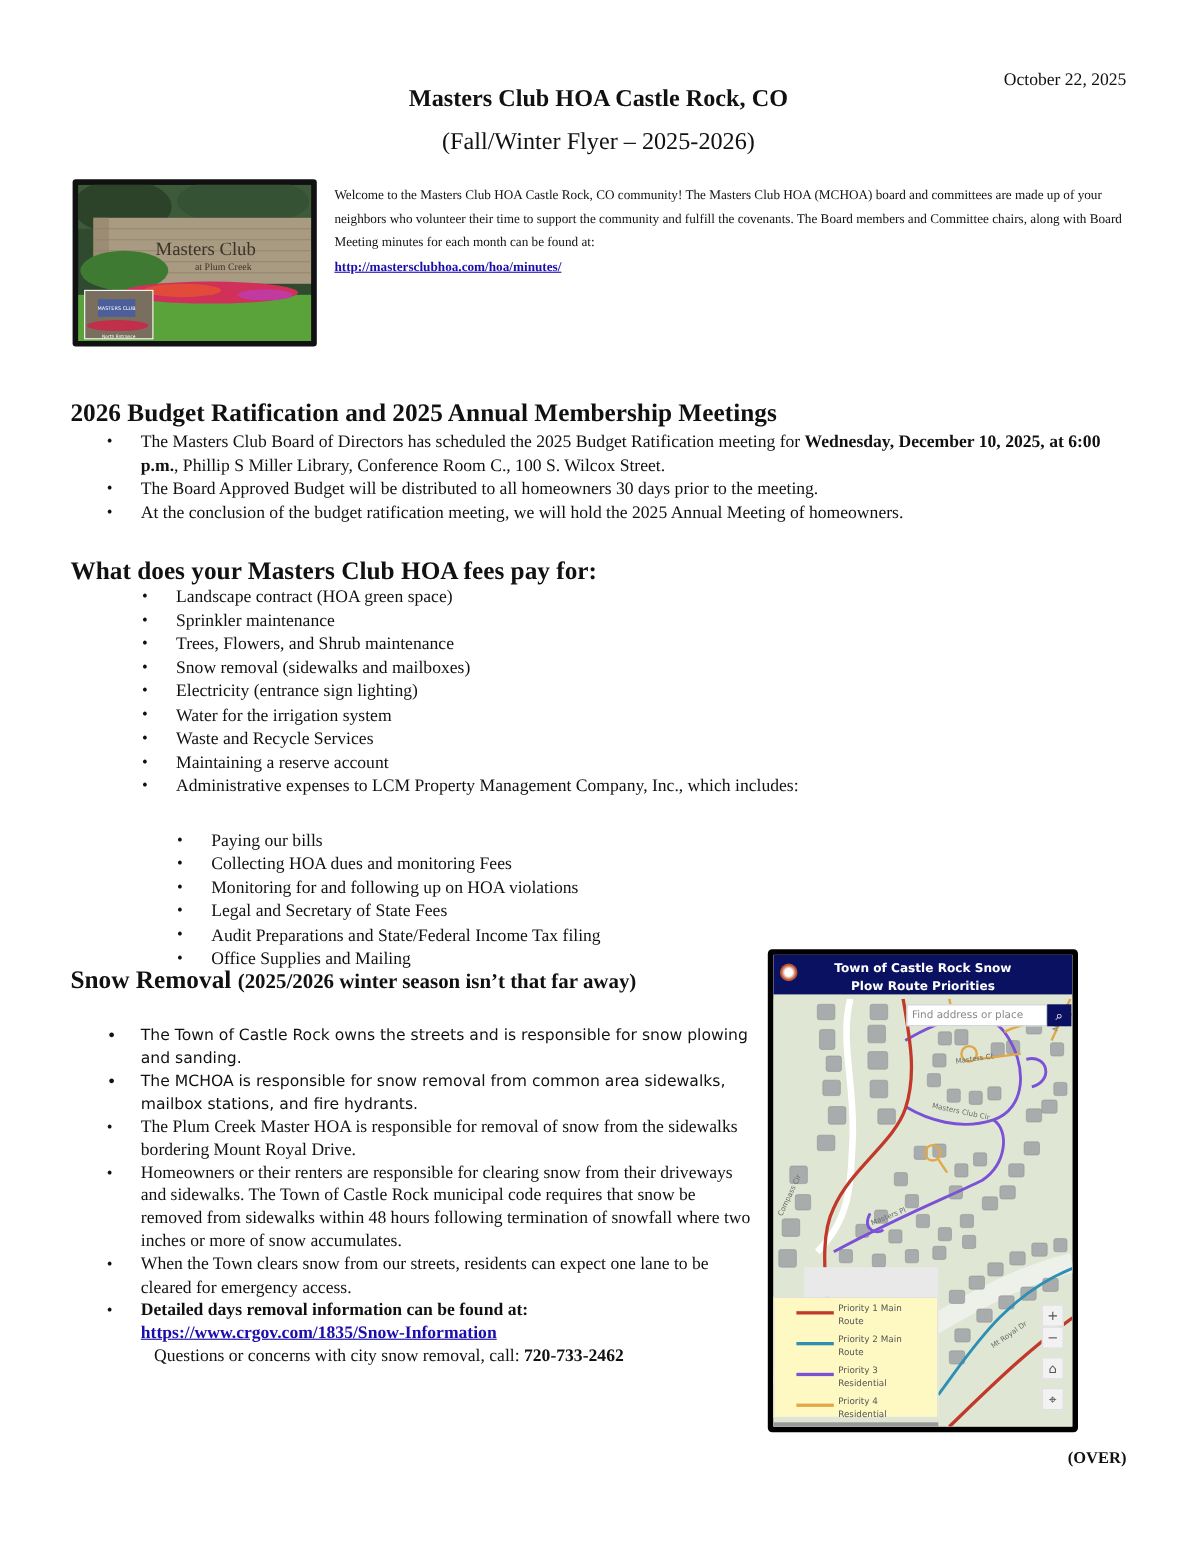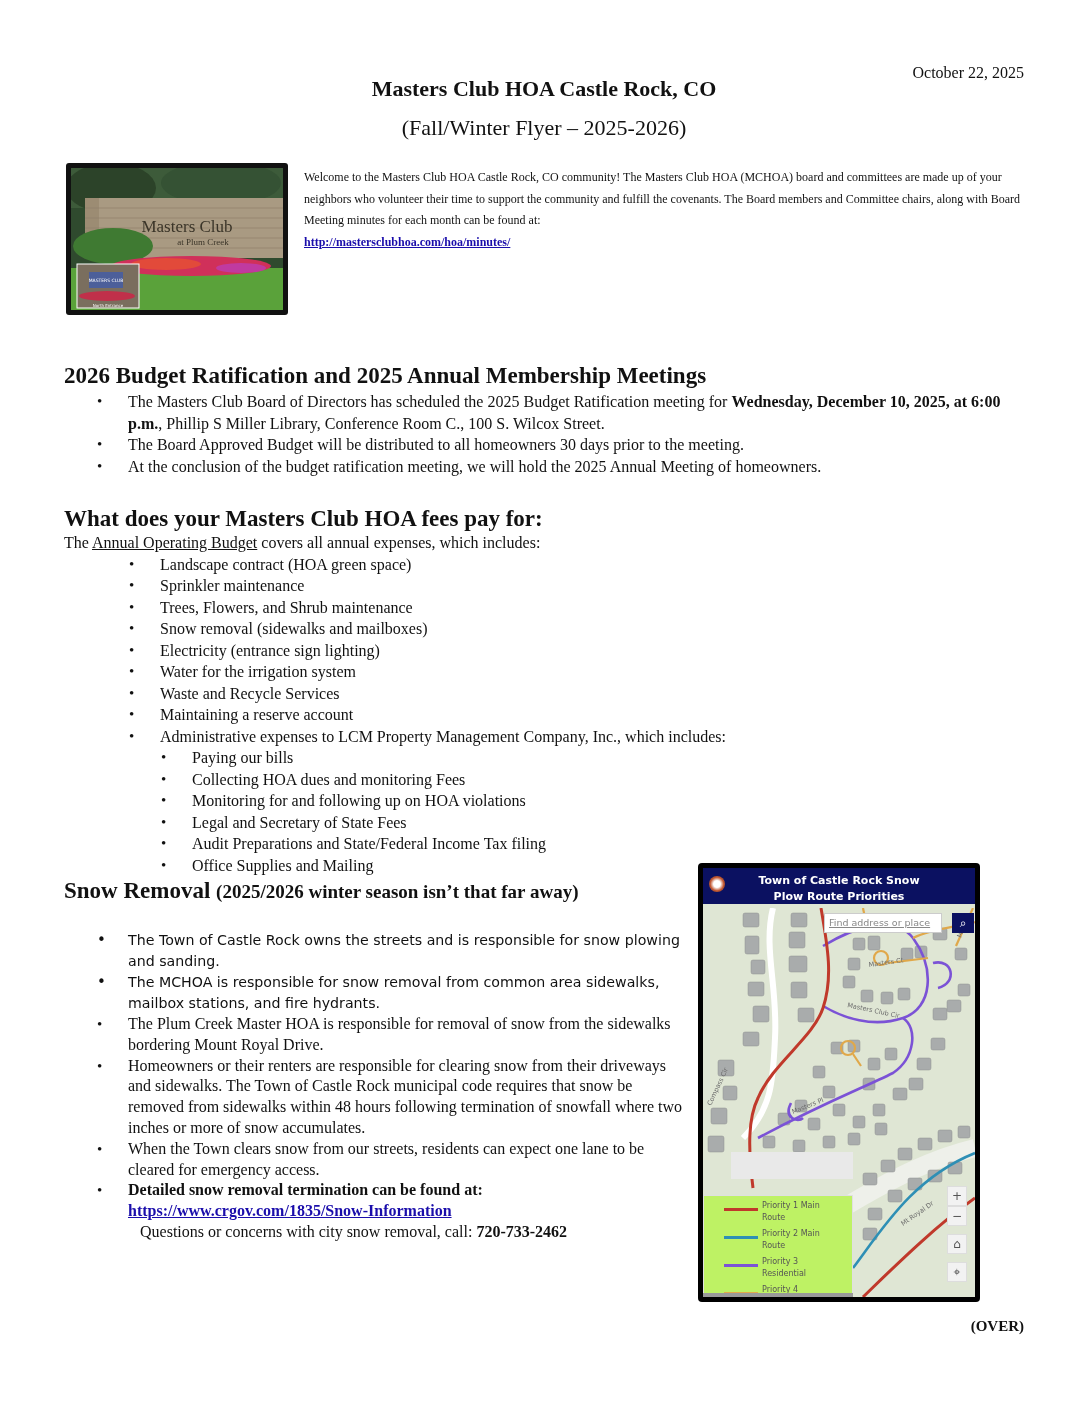--- a/index.html
+++ b/index.html
@@ -15,39 +15,39 @@
   a.link { color: #1a0dab; text-decoration: underline; font-weight: bold; }
   h2 { margin: 0; font-size: 23px; font-weight: bold; line-height: 26px; }
   .sec1 { left: 64px; top: 363px; width: 960px; }
   ul { margin: 0; padding: 0; list-style: none; }
   li { position: relative; font-size: 16px; line-height: 21.5px; }
   li::before { content: "\2022"; position: absolute; left: -31px; top: 0; font-size: 15px; }
   .sec1 ul { margin-left: 64px; margin-top: 2px; }
   .sec2 { left: 64px; top: 506px; width: 960px; }
   .sec2 .lead { font-size: 16px; line-height: 21.5px; }
   .sec2 ul.l1 { margin-left: 96px; }
-  .sec2 ul.l2 { margin-left: 32px; }
+  .sec2 ul.l2 { margin-left: 32px; margin-top: 28px; }
   .sec3 { left: 64px; top: 878px; width: 625px; }
   .sec3 h2 .small { font-size: 19px; }
   .sec3 ul { margin-left: 64px; margin-top: 25px; }
   .sec3 li.sans { font-family: "DejaVu Sans", "Liberation Sans", sans-serif; font-size: 14.2px; line-height: 21px; }
   .sec3 li { line-height: 20.8px; }
   .sec3 li::before { left: -31px; }
   .over { right: 64px; top: 1318px; font-size: 15px; font-weight: bold; }
   
   .map { left: 698px; top: 863px; width: 282px; height: 439px; background: #000; border-radius: 4px; padding: 5px; box-sizing: border-box; }
   .map-inner { position: relative; width: 100%; height: 100%; background: #dfe6d4; overflow: hidden; }
   .map-header { position: absolute; left: 0; top: 0; right: 0; height: 36px; background: #0b1161; color: #fff;
                 font-family: "DejaVu Sans", sans-serif; font-weight: bold; font-size: 11px; text-align: center; line-height: 16px; padding-top: 5px; box-sizing: border-box; }
   .map-logo { position: absolute; left: 6px; top: 8px; width: 16px; height: 16px; border-radius: 50%; background: radial-gradient(circle, #fff 30%, #c0542e 60%, #7a4b2e 100%); }
-  .map-search { position: absolute; left: 121px; top: 45px; width: 118px; height: 20px; background: #fff; border: 1px solid #ccc; box-sizing: border-box;
-                font-family: "DejaVu Sans", sans-serif; font-size: 9.5px; color: #888; padding: 3px 4px; text-decoration: underline; }
+  .map-search { position: absolute; left: 121px; top: 45px; width: 128px; height: 20px; background: #fff; border: 1px solid #ccc; box-sizing: border-box;
+                font-family: "DejaVu Sans", sans-serif; font-size: 9.5px; color: #888; padding: 3px 4px; }
   .map-search-btn { position: absolute; left: 249px; top: 45px; width: 22px; height: 20px; background: #0b1161; color: #fff; font-size: 12px; text-align: center; line-height: 20px; }
   .map-svg { position: absolute; left: 0; top: 40px; width: 272px; height: 389px; }
-  .legend { position: absolute; left: 0; top: 327px; width: 150px; height: 110px; background: #bef264; border: 1px solid #e0e0e0; box-sizing: border-box; padding-left: 41px; }
+  .legend { position: absolute; left: 0; top: 311px; width: 150px; height: 110px; background: #fef9c3; border: 1px solid #e0e0e0; box-sizing: border-box; padding-left: 41px; }
   .legend-top { position: absolute; left: 28px; top: 284px; width: 122px; height: 27px; background: #e9e9e9; }
   .legend-row { position: absolute; left: 0; width: 150px; height: 28px; font-family: "DejaVu Sans", sans-serif; font-size: 8px; color: #555; }
   .legend-row .swatch { position: absolute; left: 20px; top: 10px; width: 34px; height: 3px; }
   .legend-row .lbl { position: absolute; left: 58px; top: 2px; width: 80px; line-height: 11.5px; }
   .map-btn { position: absolute; width: 20px; height: 20px; background: #f2f2f2; border: 1px solid #ddd; box-sizing: border-box; font-family: "DejaVu Sans", sans-serif; font-size: 12px; color: #555; text-align: center; line-height: 18px; }
   .map-bottom { position: absolute; left: 0; bottom: 0; width: 150px; height: 4px; background: #999; }
 </style>
 </head>
 <body>
 
@@ -94,21 +94,20 @@
   <h2>2026 Budget Ratification and 2025 Annual Membership Meetings</h2>
   <ul>
     <li><span>The Masters Club Board of Directors has scheduled the 2025 Budget Ratification meeting for </span><b>Wednesday, December 10, 2025, at 6:00 p.m.</b><span>, Phillip S Miller Library, Conference Room C., 100 S. Wilcox Street.</span></li>
     <li>The Board Approved Budget will be distributed to all homeowners 30 days prior to the meeting.</li>
     <li>At the conclusion of the budget ratification meeting, we will hold the 2025 Annual Meeting of homeowners.</li>
   </ul>
 </div>
 
 <div class="abs sec2">
   <h2>What does your Masters Club HOA fees pay for:</h2>
-  <div class="lead"><span>The </span><u>Annual Operating Budget</u><span> covers all annual expenses, which includes:</span></div>
   <ul class="l1">
     <li>Landscape contract (HOA green space)</li>
     <li>Sprinkler maintenance</li>
     <li>Trees, Flowers, and Shrub maintenance</li>
     <li>Snow removal (sidewalks and mailboxes)</li>
     <li>Electricity (entrance sign lighting)</li>
     <li>Water for the irrigation system</li>
     <li>Waste and Recycle Services</li>
     <li>Maintaining a reserve account</li>
     <li><span>Administrative expenses to LCM Property Management Company, Inc., which includes:</span>
@@ -125,21 +124,21 @@
 </div>
 
 <div class="abs sec3">
   <h2><span>Snow Removal</span> <span class="small">(2025/2026 winter season isn’t that far away)</span></h2>
   <ul>
     <li class="sans">The Town of Castle Rock owns the streets and is responsible for snow plowing and sanding.</li>
     <li class="sans">The MCHOA is responsible for snow removal from common area sidewalks, mailbox stations, and fire hydrants.</li>
     <li>The Plum Creek Master HOA is responsible for removal of snow from the sidewalks bordering Mount Royal Drive.</li>
     <li>Homeowners or their renters are responsible for clearing snow from their driveways and sidewalks. The Town of Castle Rock municipal code requires that snow be removed from sidewalks within 48 hours following termination of snowfall where two inches or more of snow accumulates.</li>
     <li>When the Town clears snow from our streets, residents can expect one lane to be cleared for emergency access.</li>
-    <li><b>Detailed snow removal termination can be found at:</b><br><a class="link" style="font-weight:bold">https://www.crgov.com/1835/Snow-Information</a><span style="white-space:pre">   Questions or concerns with city snow removal, call: </span><b>720-733-2462</b></li>
+    <li><b>Detailed days removal information can be found at:</b><br><a class="link" style="font-weight:bold">https://www.crgov.com/1835/Snow-Information</a><span style="white-space:pre">   Questions or concerns with city snow removal, call: </span><b>720-733-2462</b></li>
   </ul>
 </div>
 
 <div class="abs map">
   <div class="map-inner">
     <svg class="map-svg" viewBox="0 0 272 389" preserveAspectRatio="none">
       <rect width="272" height="389" fill="#dfe6d4"></rect>
 
       <path d="M70 0 C 60 40, 75 80, 72 130 C 70 170, 70 200, 40 230" stroke="#fff" stroke-width="6" fill="none"></path>
       <path d="M0 350 C 40 330, 90 320, 140 300" stroke="#eef0ea" stroke-width="16" fill="none"></path>

